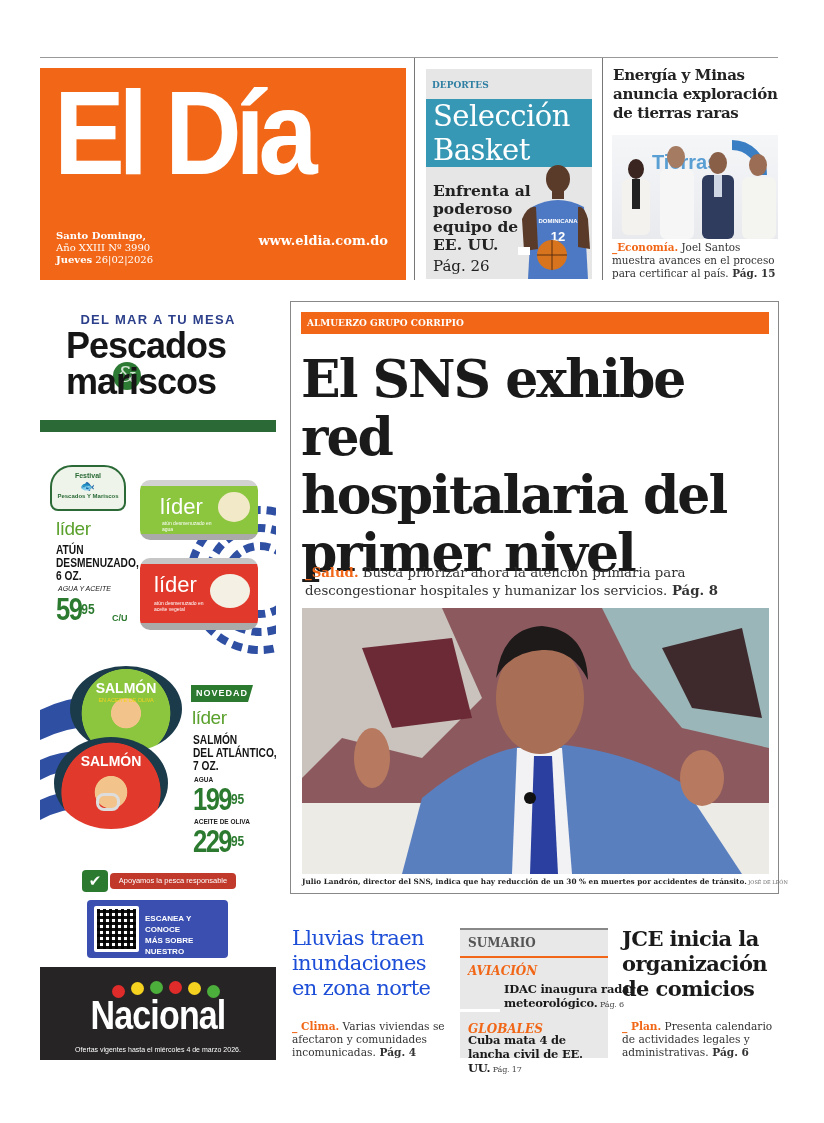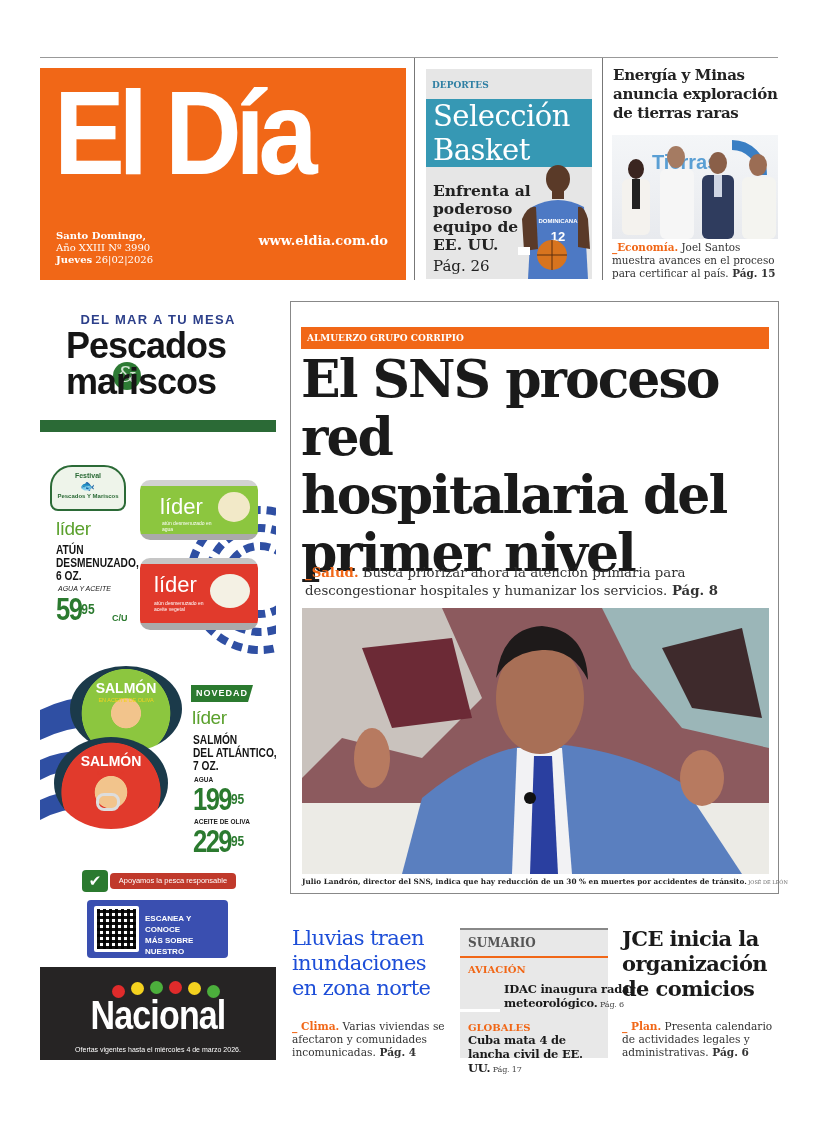--- a/index.html
+++ b/index.html
@@ -60,34 +60,34 @@
         background-blend-mode: multiply; border: 3px solid #fff; }
   .qrtext { position: absolute; left: 58px; top: 13px; color: #fff; font-family: "Liberation Sans", sans-serif; font-weight: 700; font-size: 8px; line-height: 11px; }
   .nacional { position: absolute; left: 0; top: 667px; width: 236px; height: 93px; background: #262424; }
   .dots { position: absolute; left: 72px; top: 14px; width: 120px; height: 16px; }
   .dot { position: absolute; width: 13px; height: 13px; border-radius: 50%; }
   .nac-word { position: absolute; left: 0; width: 236px; top: 26px; text-align: center; color: #fff; font-family: "Liberation Sans", sans-serif; font-weight: 700; font-size: 40px; letter-spacing: -1px; transform: scaleX(0.85); }
   .nac-foot { position: absolute; left: 0; width: 236px; top: 79px; text-align: center; color: #fff; font-family: "Liberation Sans", sans-serif; font-size: 7px; }
 
   
   .lead { left: 290px; top: 301px; width: 489px; height: 593px; border: 1px solid #888; }
-  .lead .kicker { position: absolute; left: 10px; top: 10px; width: 468px; height: 22px; background: #f16717; color: #fff; font-size: 9px; font-weight: 700; line-height: 22px; padding-left: 6px; margin-top: 15px; }
+  .lead .kicker { position: absolute; left: 10px; top: 10px; width: 468px; height: 22px; background: #f16717; color: #fff; font-size: 9px; font-weight: 700; line-height: 22px; padding-left: 6px; }
   .lead h1 { position: absolute; left: 10px; top: 48px; width: 475px; font-size: 52px; font-weight: 700; line-height: 58px; color: #1a1a1a; letter-spacing: -2px; }
   .lead .dek { position: absolute; left: 14px; top: 262px; width: 465px; font-size: 13.3px; line-height: 18px; color: #333; }
   .lead .photo { position: absolute; left: 11px; top: 306px; width: 467px; height: 266px; overflow: hidden; background: #d8d4d2; }
   .lead .caption { position: absolute; left: 11px; top: 575px; width: 470px; font-size: 7.3px; font-weight: 700; color: #222; white-space: nowrap; }
   .lead .caption .credit { font-weight: 400; font-size: 5px; color: #666; }
 
   
   .lluvias-h { left: 292px; top: 926px; width: 160px; font-size: 21px; line-height: 25px; color: #1d4ed8; letter-spacing: -0.6px; }
   .lluvias-d { left: 292px; top: 1020px; width: 160px; font-size: 10.6px; line-height: 13px; color: #333; }
   .sumario { left: 460px; top: 928px; width: 148px; height: 130px; background: #e8e8e8; border-top: 2px solid #888; }
   .sumario .title { position: absolute; left: 8px; top: 6px; font-size: 12px; font-weight: 700; color: #555; }
   .sumario .line { position: absolute; left: 0; top: 26px; width: 148px; height: 2px; background: #f16717; }
-  .sumario .sec { position: absolute; left: 8px; font-size: 10px; font-weight: 700; color: #f16717; }
+  .sumario .sec { position: absolute; left: 8px; font-size: 12px; font-weight: 700; color: #f16717; font-style: italic; }
   .sumario .item { position: absolute; left: 8px; width: 140px; font-size: 11.5px; font-weight: 700; line-height: 14px; color: #1a1a1a; letter-spacing: -0.2px; }
   .sumario .item .pg { font-weight: 400; font-size: 8px; color: #444; }
   .sumario .sep { position: absolute; left: 0; top: 79px; width: 40px; height: 3px; background: #fff; }
   .jce-h { left: 622px; top: 926px; width: 165px; font-size: 21px; font-weight: 700; line-height: 25px; color: #1a1a1a; letter-spacing: -0.6px; }
   .jce-d { left: 622px; top: 1020px; width: 160px; font-size: 10.6px; line-height: 13px; color: #333; }
 </style>
 </head>
 <body>
 
 <div class="abs top-rule"></div>
@@ -257,21 +257,21 @@
       <div class="dot" style="left:95px;top:4px;background:#4caf3c;"></div>
     </div>
     <div class="nac-word">Nacional</div>
     <div class="nac-foot">Ofertas vigentes hasta el miércoles 4 de marzo 2026.</div>
   </div>
 </div>
 
 <div class="abs lead">
   <div class="kicker">ALMUERZO GRUPO CORRIPIO</div>
   <h1>
-    <div>El SNS proceso red</div>
+    <div>El SNS exhibe red</div>
     <div>hospitalaria del</div>
     <div>primer nivel</div>
   </h1>
   <div class="dek">
     <span class="tag">_Salud.</span><span> Busca priorizar ahora la atención primaria para descongestionar hospitales y humanizar los servicios.</span><span class="pagb"> Pág. 8</span>
   </div>
   <div class="photo">
     <svg width="467" height="266" viewBox="0 0 467 266">
       <rect width="467" height="200" fill="#8c5a5e"></rect>
       <path d="M0 0 L140 0 L180 90 L120 150 L40 130 L0 170 Z" fill="#c9c2bd"></path>

